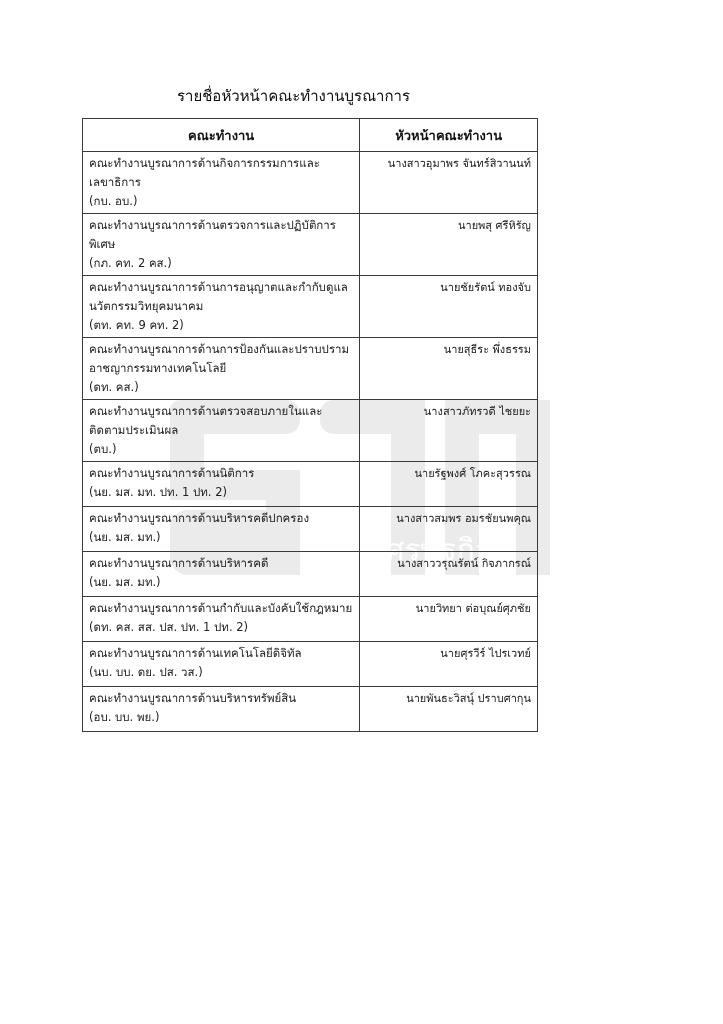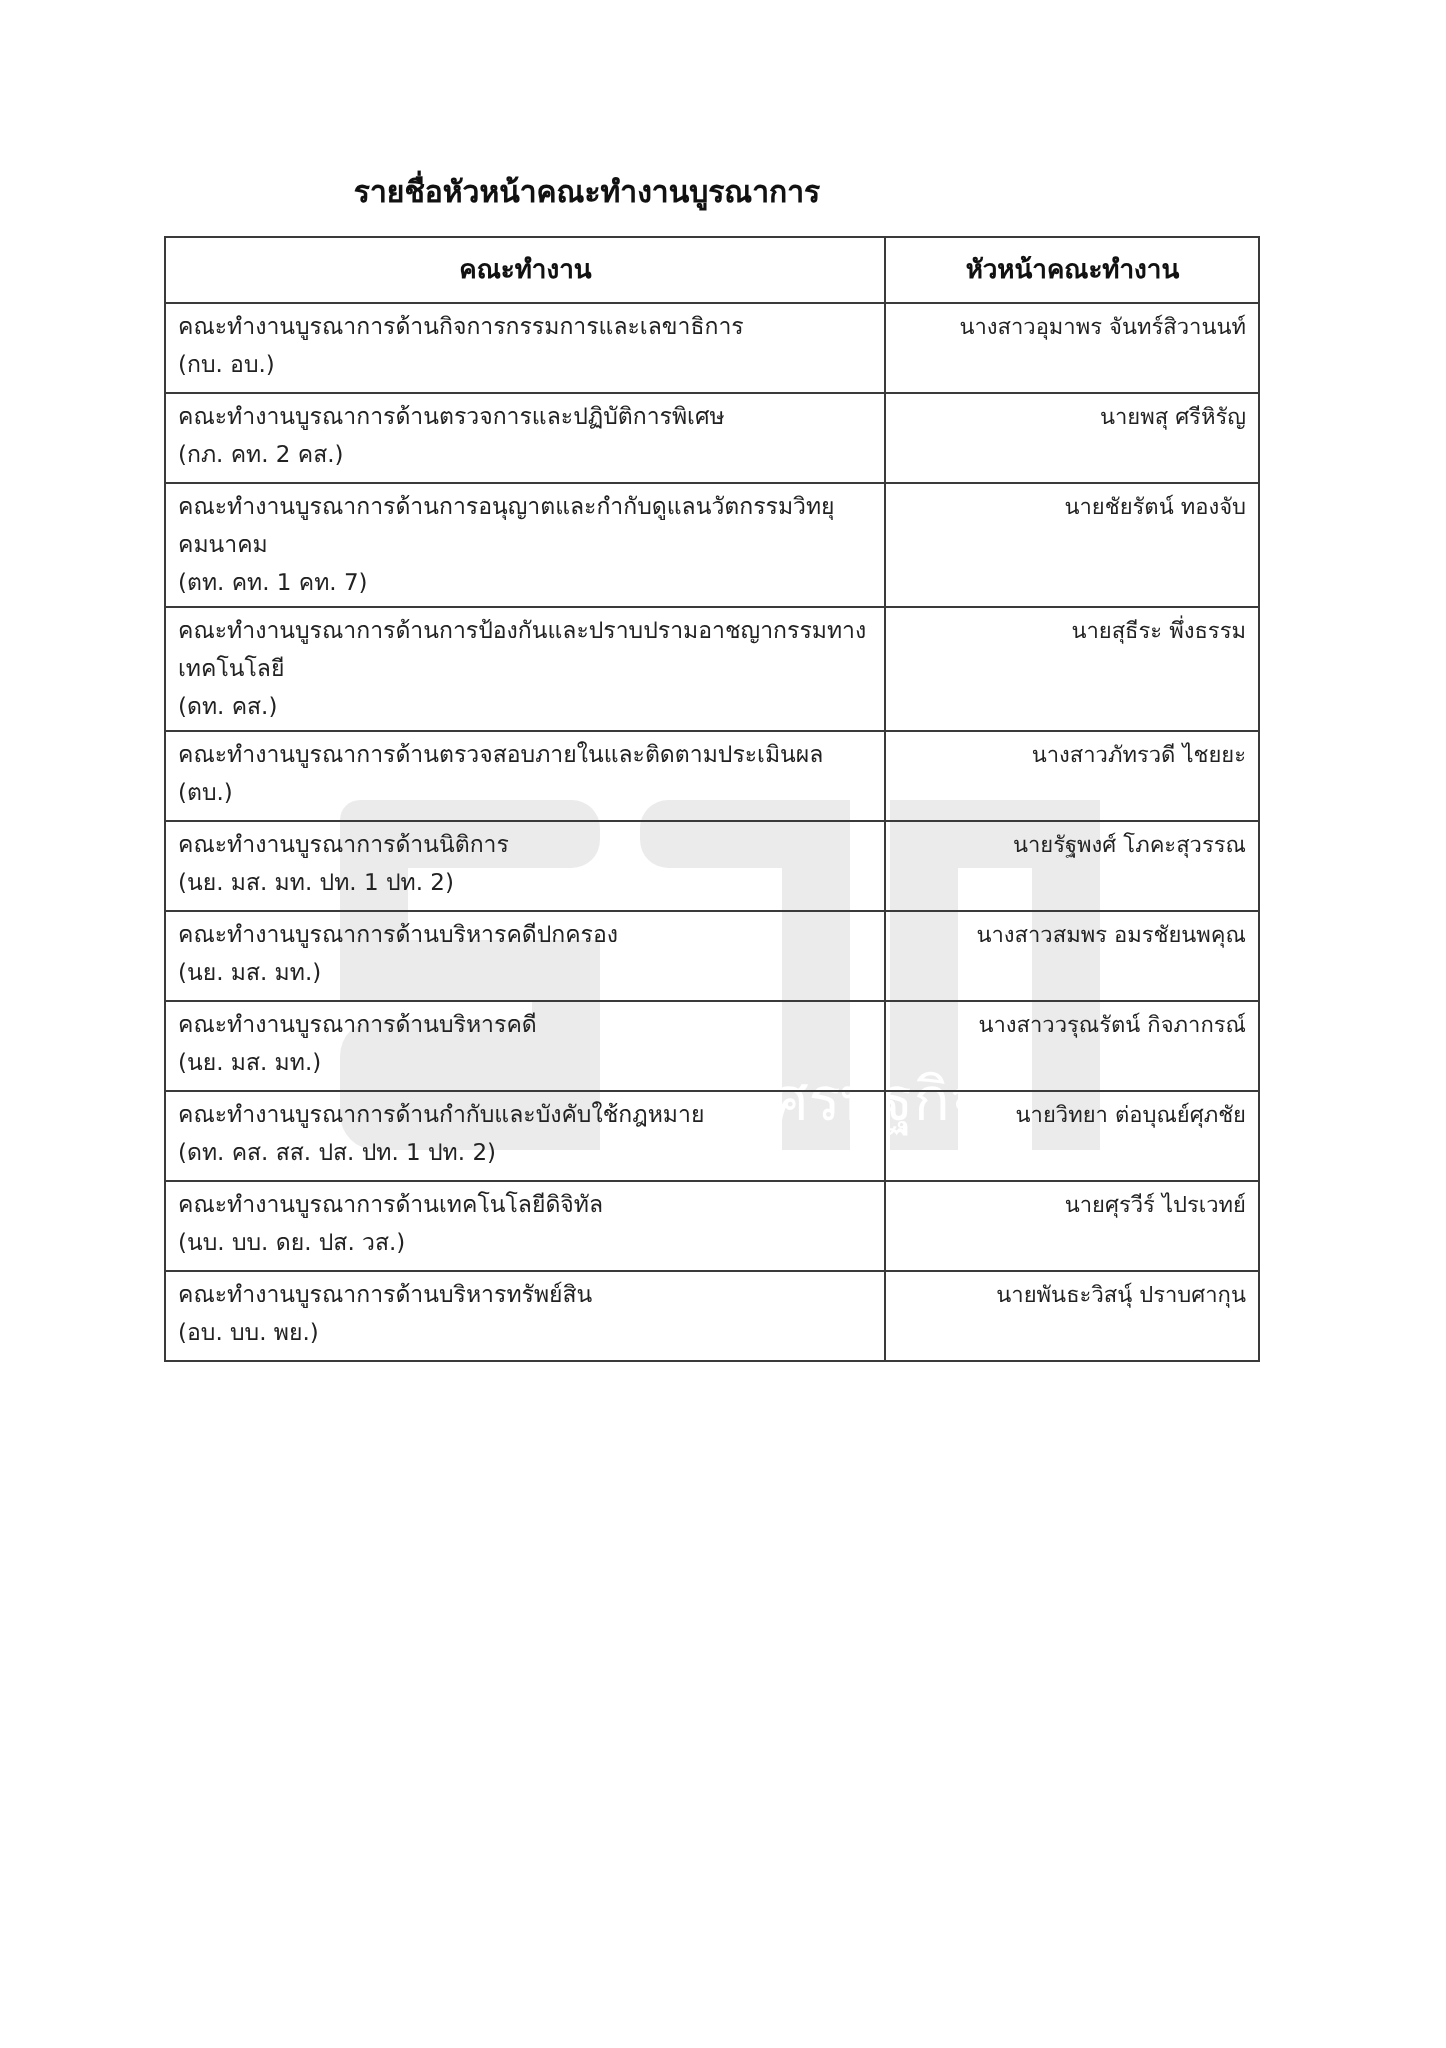--- a/index.html
+++ b/index.html
@@ -24,28 +24,28 @@
       pointer-events: none;
       opacity: 0.16;
     }
     .doc-title {
       position: absolute;
       left: 0;
       width: 587px;
       top: 84px;
       text-align: center;
       font-size: 15px;
-      font-weight: bold;
+      font-weight: normal;
       color: #111;
     }
     table.heads {
       position: absolute;
       left: 82px;
       top: 118px;
-      width: 548px;
+      width: 456px;
       border-collapse: collapse;
       font-size: 11.5px;
       line-height: 19px;
     }
     table.heads th, table.heads td {
       border: 1px solid #3a3a3a;
       padding: 2px 6px;
       vertical-align: top;
     }
     table.heads th {
@@ -111,21 +111,21 @@
     <tr>
       <td class="team-cell">
           <span class="team-name">คณะทำงานบูรณาการด้านตรวจการและปฏิบัติการพิเศษ</span>
           <span class="team-abbr">(กภ. คท. 2 คส.)</span>
         </td>
       <td class="lead-cell">นายพสุ ศรีหิรัญ</td>
     </tr>
     <tr>
       <td class="team-cell">
           <span class="team-name">คณะทำงานบูรณาการด้านการอนุญาตและกำกับดูแลนวัตกรรมวิทยุคมนาคม</span>
-          <span class="team-abbr">(ตท. คท. 1 คท. 7)</span>
+          <span class="team-abbr">(ตท. คท. 9 คท. 2)</span>
         </td>
       <td class="lead-cell">นายชัยรัตน์ ทองจับ</td>
     </tr>
     <tr>
       <td class="team-cell">
           <span class="team-name">คณะทำงานบูรณาการด้านการป้องกันและปราบปรามอาชญากรรมทางเทคโนโลยี</span>
           <span class="team-abbr">(ดท. คส.)</span>
         </td>
       <td class="lead-cell">นายสุธีระ พึ่งธรรม</td>
     </tr>

